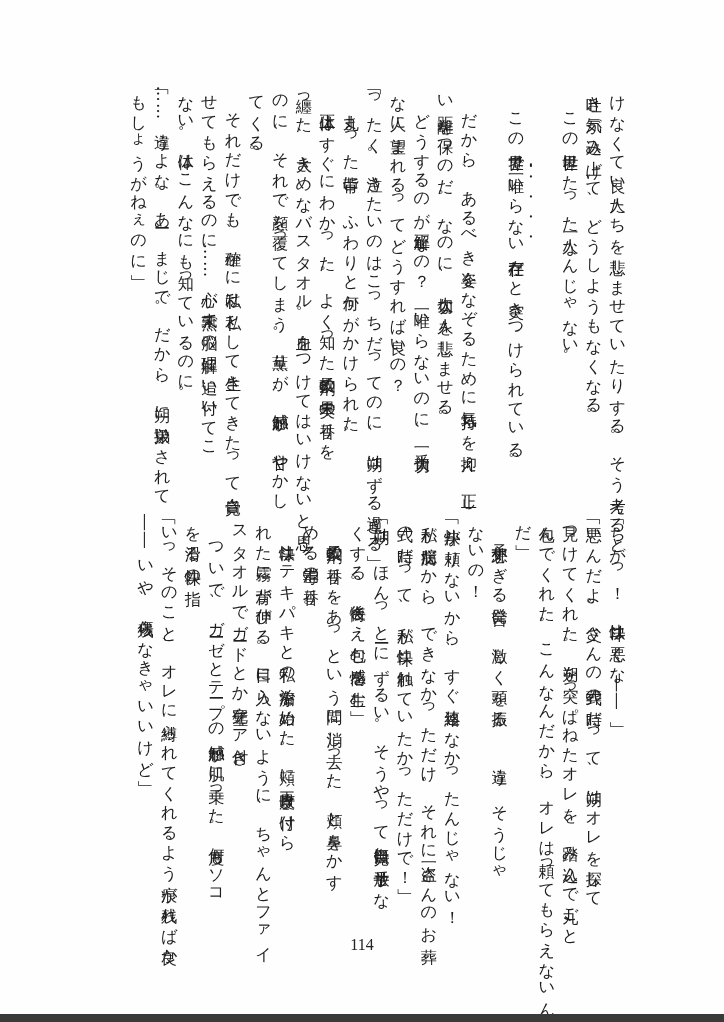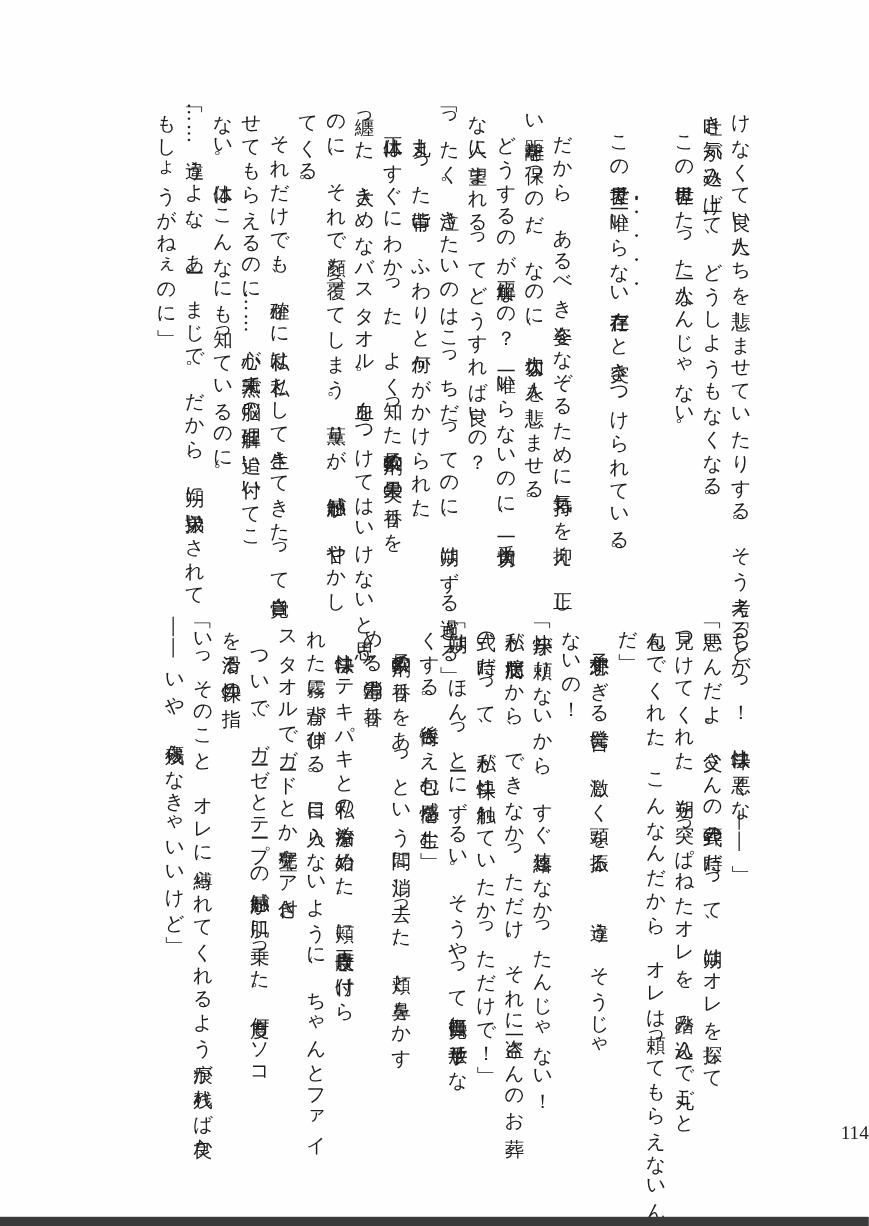--- a/index.html
+++ b/index.html
@@ -15,21 +15,21 @@
     font-size: 16.2px;
     line-height: 23.6px;
     letter-spacing: 1.45px;
     white-space: pre;
   }
   .tier-top { right: 95px; top: 84px; height: 420px; }
   .tier-bottom { right: 95px; top: 514px; height: 420px; }
   .line { display: block; }
   .em { text-emphasis: dot; -webkit-text-emphasis: dot; text-emphasis-position: right; -webkit-text-emphasis-position: right; }
   .page-number {
-    position: absolute; top: 936px; left: 0; width: 724px; text-align: right;
+    position: absolute; top: 936px; left: 0; width: 724px; text-align: center;
     font-family: "Liberation Serif", serif; font-size: 16px; color: #222;
   }
   .bottom-bar { position: absolute; left: 0; top: 1014px; width: 724px; height: 8px; background: #3a3a3a; }
 </style>
 </head>
 <body>
 
 <div class="page">
   <div class="tier tier-top" id="tier-top"><span class="line">けなくて良い人たちを悲しませていたりする。そう考えると</span><span class="line">吐き気が込み上げて、どうしようもなくなる。</span><span class="line">　この世界にたった一人なんじゃない。</span><span class="line">　</span><span class="line">　この世界で<span class="em">唯一いらない</span>存在だと突きつけられている。</span><span class="line">　</span><span class="line">　だから、あるべき姿をなぞるために気持ちを抑え、正し</span><span class="line">い距離を保つのだ。なのに、大切な人を悲しませる。</span><span class="line">　どうするのが正解なの？　唯一いらないのに、一番大切</span><span class="line">な人に望まれるってどうすれば良いの？</span><span class="line">「ったく。泣きたいのはこっちだってのに、朔はずる過ぎる」</span><span class="line">　丸まった背中に、ふわりと何かがかけられた。</span><span class="line">　正体はすぐにわかった。よく知った柔軟剤の果実の香りを</span><span class="line">纏った、大きめなバスタオル。血をつけてはいけないと思う</span><span class="line">のに、それで顔を覆ってしまう。薫りが、感触が、甘やかし</span><span class="line">てくる。</span><span class="line">　それだけでも、確かに私は私として生きてきたって自覚さ</span><span class="line">せてもらえるのに……心が未熟で脳の理解に追い付いてこ</span><span class="line">ない。体はこんなにも知っているのに。</span><span class="line">「……違うよな。あー、まじで。だから、朔に弟扱いされて</span><span class="line">もしょうがねぇのに」</span></div>
   <div class="tier tier-bottom" id="tier-bottom"><span class="line">「ちがっ！　快斗は悪くな――」</span><span class="line">「悪いんだよ。父さんの葬式の時だって、朔はオレを探して</span><span class="line">見つけてくれた。朔を突っぱねたオレを、踏み込んで丸ごと</span><span class="line">包んでくれた。こんなんだから、オレは頼ってもらえないん</span><span class="line">だ」</span><span class="line">　予想外すぎる発言に、激しく頭を振る。　違う、そうじゃ</span><span class="line">ないの！</span><span class="line">「快斗が頼りないから、すぐ連絡しなかったんじゃない！</span><span class="line">私が臆病だから、できなかっただけ。それに盗一さんのお葬</span><span class="line">式の時だって、私が快斗に触れていたかっただけで！」</span><span class="line">「朔は、ほんっとーにずるい。そうやって無自覚に手放せな</span><span class="line">くする。後悔さえ包む感情を生む」</span><span class="line">　柔軟剤の香りをあっという間に消し去った、頬と鼻をかす</span><span class="line">める消毒の香り。</span><span class="line">　快斗はテキパキと私の治療を始めた。頬に再度吹き付けら</span><span class="line">れた霧に背が伸びる。目に入らないように、ちゃんとファイ</span><span class="line">スタオルでガードとか完璧ケア付き。</span><span class="line">　ついで、ガーゼとテープの感触が肌に乗った。何度もソコ</span><span class="line">を滑る快斗の指。</span><span class="line">「いっそのこと、オレに縛られてくれるよう痕が残れば良か</span><span class="line">――いや、傷残らなきゃいいけど」</span></div>

